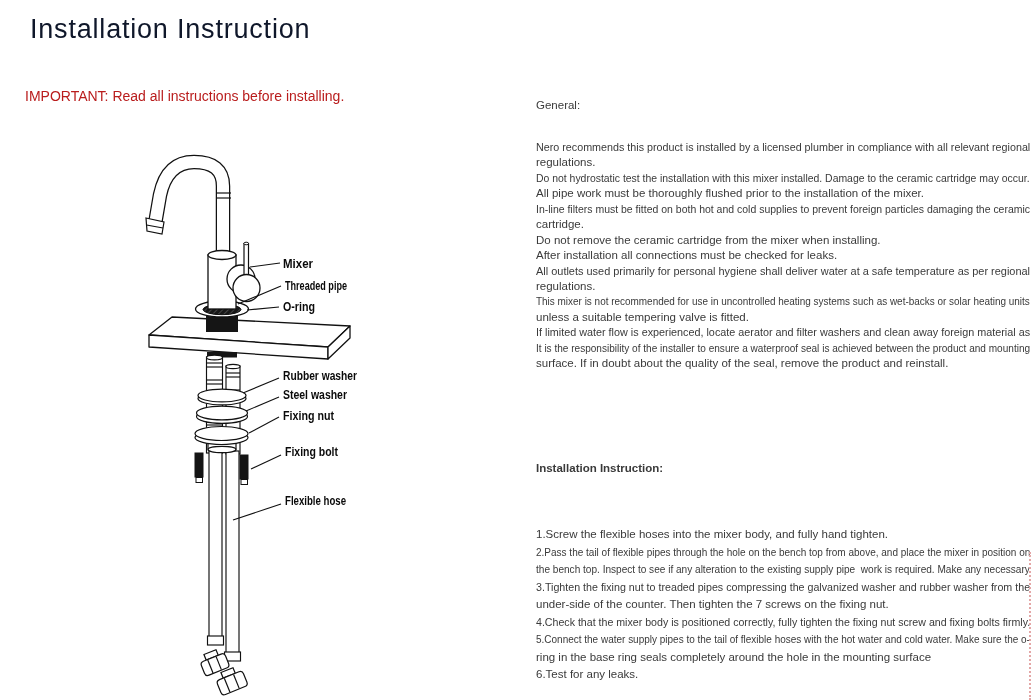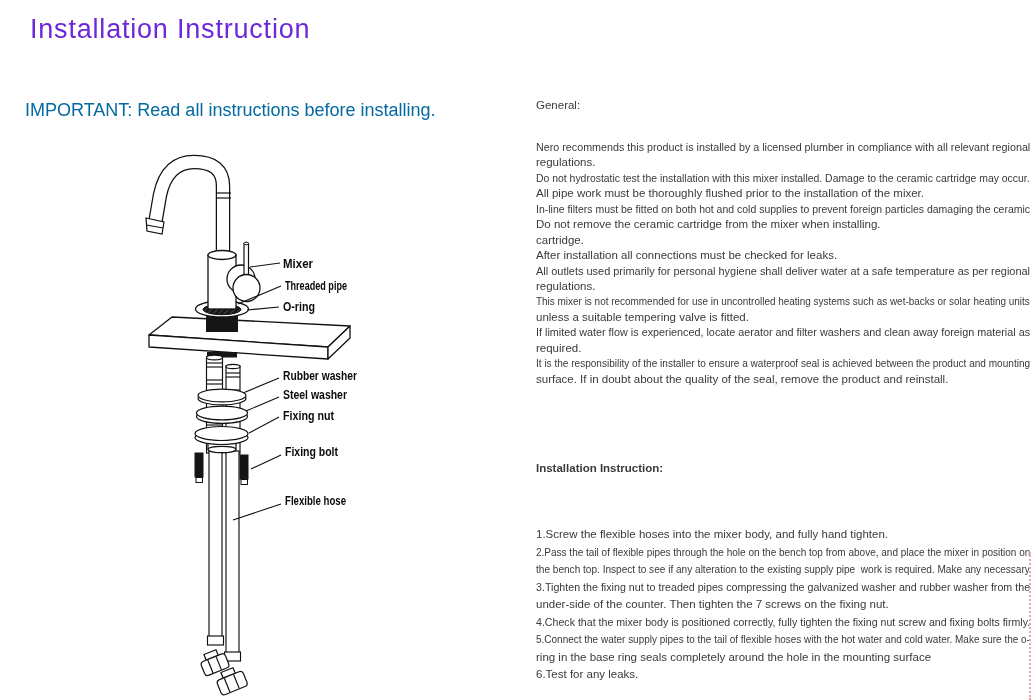--- a/index.html
+++ b/index.html
@@ -12,29 +12,29 @@
     overflow: hidden;
     font-family: "Liberation Sans", sans-serif;
     color: #333333;
   }
   .doc-title {
     position: absolute;
     left: 30px;
     top: 14px;
     font-size: 27px;
     letter-spacing: 0.8px;
-    color: #6d28d9;
+    color: #0f172a;
     white-space: pre;
   }
   .important-note {
     position: absolute;
     left: 25px;
-    top: 100px;
-    font-size: 18px;
-    color: #0369a1;
+    top: 88px;
+    font-size: 14px;
+    color: #b91c1c;
     white-space: pre;
   }
   .diagram-svg {
     position: absolute;
     left: 0;
     top: 0;
     width: 400px;
     height: 700px;
   }
   .right-col {
@@ -211,29 +211,28 @@
   </svg>
 
   <div class="right-col">
     <div class="section-heading heading-general">General:</div>
     <div class="lines-block general-lines">
         <div class="tline" style="transform: scaleX(0.933837);">Nero recommends this product is installed by a licensed plumber in compliance with all relevant regional</div>
         <div class="tline">regulations.</div>
         <div class="tline" style="transform: scaleX(0.906422);">Do not hydrostatic test the installation with this mixer installed. Damage to the ceramic cartridge may occur.</div>
         <div class="tline">All pipe work must be thoroughly flushed prior to the installation of the mixer.</div>
         <div class="tline" style="transform: scaleX(0.911439);">In-line filters must be fitted on both hot and cold supplies to prevent foreign particles damaging the ceramic</div>
+        <div class="tline">cartridge.</div>
         <div class="tline">Do not remove the ceramic cartridge from the mixer when installing.</div>
-        <div class="tline">cartridge.</div>
         <div class="tline">After installation all connections must be checked for leaks.</div>
         <div class="tline" style="transform: scaleX(0.95183);">All outlets used primarily for personal hygiene shall deliver water at a safe temperature as per regional</div>
         <div class="tline">regulations.</div>
         <div class="tline" style="transform: scaleX(0.865149);">This mixer is not recommended for use in uncontrolled heating systems such as wet-backs or solar heating units</div>
         <div class="tline">unless a suitable tempering valve is fitted.</div>
         <div class="tline" style="transform: scaleX(0.939163);">If limited water flow is experienced, locate aerator and filter washers and clean away foreign material as</div>
-        <div class="tline">required.</div>
         <div class="tline" style="transform: scaleX(0.874336);">It is the responsibility of the installer to ensure a waterproof seal is achieved between the product and mounting</div>
         <div class="tline">surface. If in doubt about the quality of the seal, remove the product and reinstall.</div>
       </div>
     <div class="section-heading heading-install">Installation Instruction:</div>
     <div class="lines-block install-lines">
         <div class="tline">1.Screw the flexible hoses into the mixer body, and fully hand tighten.</div>
         <div class="tline" style="transform: scaleX(0.869718);">2.Pass the tail of flexible pipes through the hole on the bench top from above, and place the mixer in position on</div>
         <div class="tline" style="transform: scaleX(0.875887);">the bench top. Inspect to see if any alteration to the existing supply pipe  work is required. Make any necessary</div>
         <div class="tline" style="transform: scaleX(0.928571);">3.Tighten the fixing nut to treaded pipes compressing the galvanized washer and rubber washer from the</div>
         <div class="tline">under-side of the counter. Then tighten the 7 screws on the fixing nut.</div>

